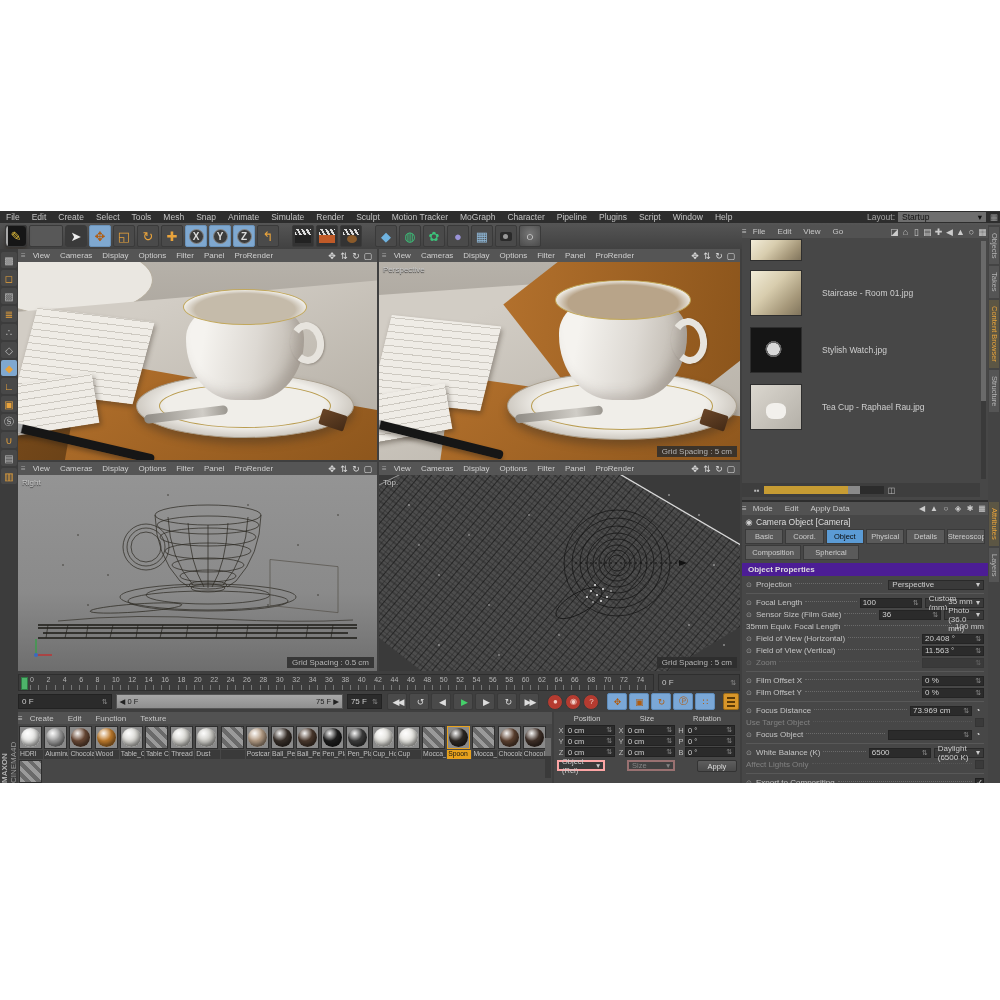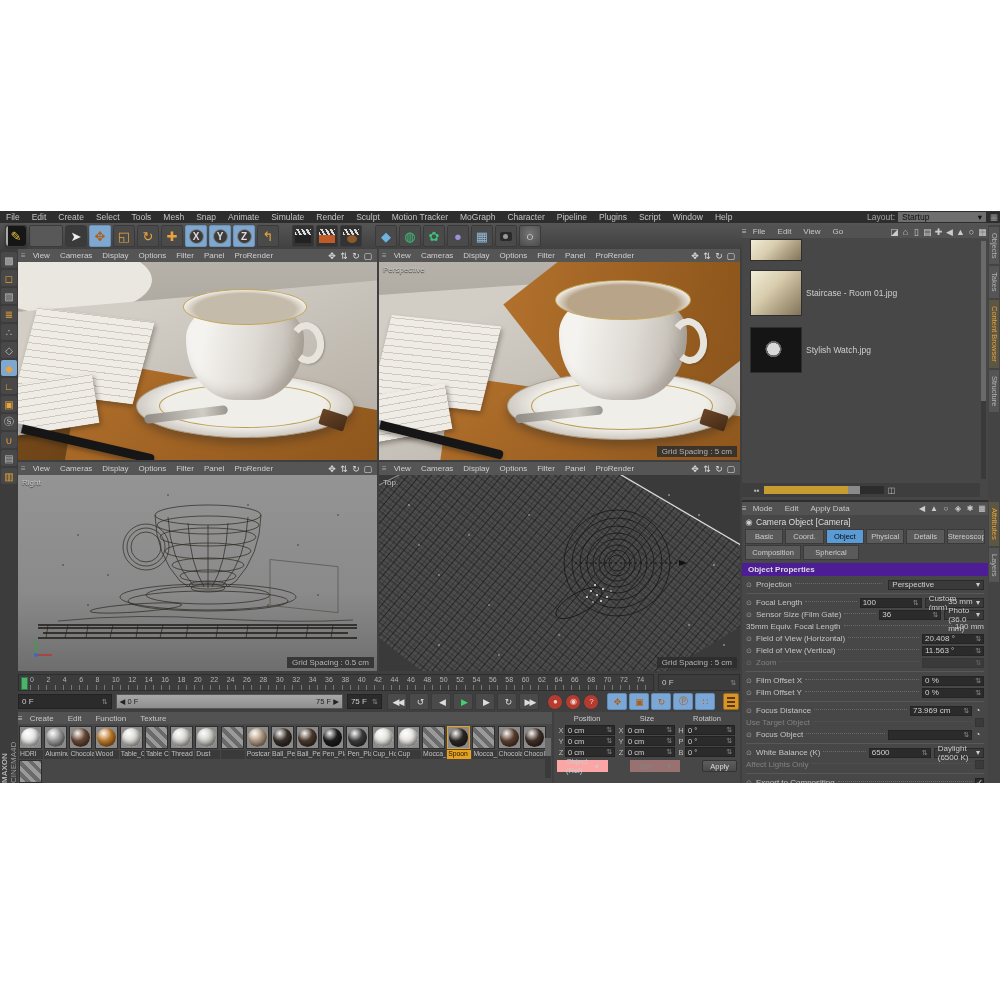--- a/index.html
+++ b/index.html
@@ -82,21 +82,21 @@
 
   
   #rightpanel{position:absolute;left:742px;top:14px;width:246px;bottom:0;background:#474747;}
   #cbmenu{position:absolute;left:0;top:0;right:0;height:13px;background:#525252;display:flex;align-items:center;font-size:8px;}
   #cbmenu .mi{padding:0 6px;}
   #cbmenu .spacer{flex:1;}
   #cbmenu .ic{width:11px;text-align:center;color:#ccc;font-size:9px;}
   #cblist{position:absolute;left:0;top:13px;right:8px;height:245px;overflow:hidden;background:#474747;}
   .cb-item{display:flex;align-items:center;height:53px;margin:4px 0 4px 8px;}
   .cb-thumb{width:52px;height:46px;background:#666;border:1px solid #2e2e2e;flex:none;}
-  .cb-label{margin-left:4px;font-size:8.5px;color:#cfcfcf;}
+  .cb-label{margin-left:20px;font-size:8.5px;color:#cfcfcf;}
   .t-part{height:24px !important;margin-top:0 !important;}
   .t-room1{background:linear-gradient(135deg,#f2ecd8 0%,#d8cdae 40%,#a6987a 75%,#80745c 100%);}
   .t-room2{background:linear-gradient(180deg,#3e362e 0 18%,#e0dbd3 18% 68%,#b27f42 68%);}
   .t-watch{background:radial-gradient(circle at 45% 48%,#d8d8d8 0 17%,#666 18% 22%,#151515 23%);}
   .t-teacup{background:linear-gradient(135deg,#dbd7cf,#b4b0a8);}
   .t-teacup::after{content:"";display:block;width:20px;height:16px;border-radius:40%;background:#f2f0ec;margin:18px auto 0;}
   #cbscroll{position:absolute;right:2px;top:16px;width:5px;height:238px;background:#3a3a3a;}
   #cbscroll div{width:5px;height:160px;background:#6a6a6a;}
   #cbslider{position:absolute;left:0;right:8px;top:258px;height:14px;background:#3e3e3e;display:flex;align-items:center;padding:0 8px;}
   #cbslider .ic{color:#bbb;font-size:8px;margin:0 4px;}
@@ -177,21 +177,21 @@
   #brand .b1{font-weight:bold;color:#b0b0b0;}
 
   
   #coordpanel{position:absolute;left:554px;top:501px;width:186px;bottom:0;background:#474747;padding:2px 3px;font-size:7.5px;}
   #coordheads{display:flex;margin-bottom:2px;}
   #coordheads div{flex:1;text-align:center;color:#ccc;}
   .crow{display:flex;align-items:center;margin:1px 0;}
   .crow .axl{width:8px;color:#bbb;text-align:center;}
   .cfield{flex:1;display:flex;align-items:center;background:#2b2b2b;border:1px solid #222;height:10px;padding:0 2px;justify-content:space-between;color:#d0d0d0;margin-right:2px;}
   #coordfoot{display:flex;margin-top:3px;}
-  .cdrop{flex:1;background:#3a3a3a;border:6px solid #fca5a5;height:11px;display:flex;align-items:center;justify-content:space-between;padding:0 3px;margin-right:22px;color:#ccc;}
+  .cdrop{flex:1;background:#3a3a3a;border:2px solid #fca5a5;height:11px;display:flex;align-items:center;justify-content:space-between;padding:0 3px;margin-right:22px;color:#ccc;}
   .cdrop.dim{opacity:.45;}
   #applybtn{flex:1;background:linear-gradient(#5e5e5e,#4a4a4a);border:1px solid #333;height:12px;display:flex;align-items:center;justify-content:center;color:#ddd;border-radius:2px;}
 </style>
 </head>
 <body>
 
 <div id="app">
 
   <div id="menubar">
     <div style="display:flex">
@@ -600,20 +600,24 @@
             <div class="cb-thumb t-room1"></div>
             <div class="cb-label">Staircase - Room 01.jpg</div>
           </div>
 
 
           <div class="cb-item">
             <div class="cb-thumb t-watch"></div>
             <div class="cb-label">Stylish Watch.jpg</div>
           </div>
 
+          <div class="cb-item">
+            <div class="cb-thumb t-teacup"></div>
+            <div class="cb-label">Tea Cup - Raphael Rau.jpg</div>
+          </div>
         </div>
     </div>
     <div id="cbscroll">
         <div></div>
       </div>
     <div id="cbslider">
       <span class="ic">▪▪</span>
       <span class="track">
           <span class="fill"></span>
           <span class="thumbk"></span>

